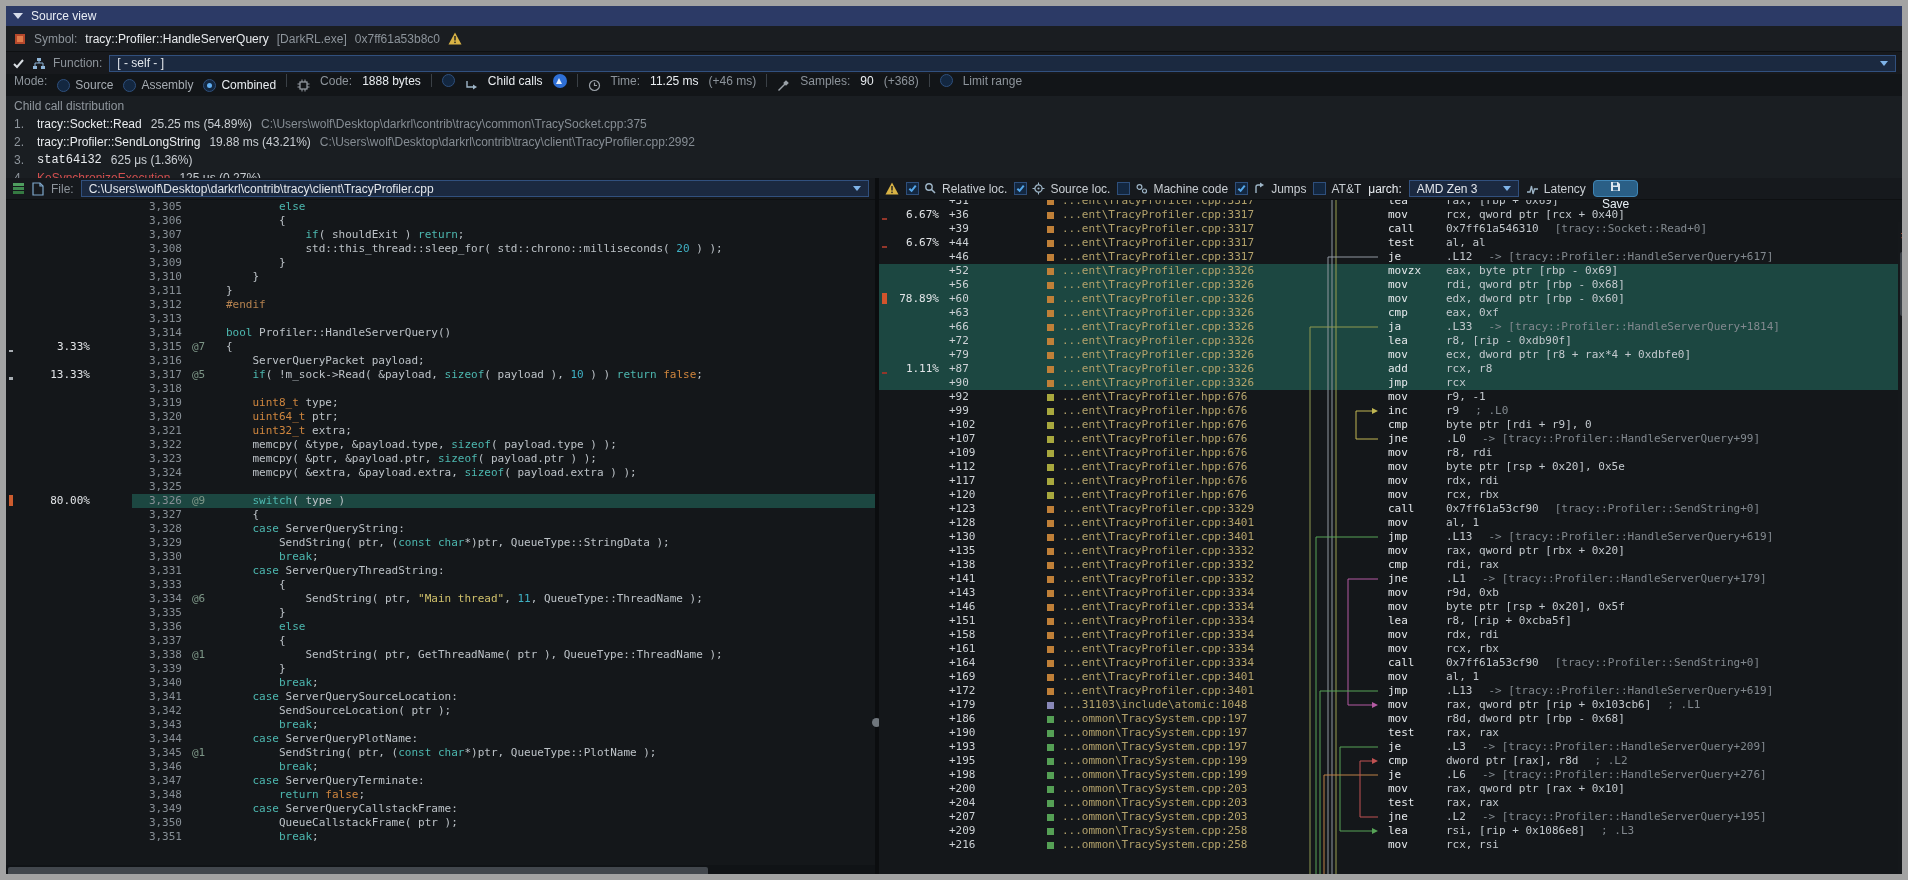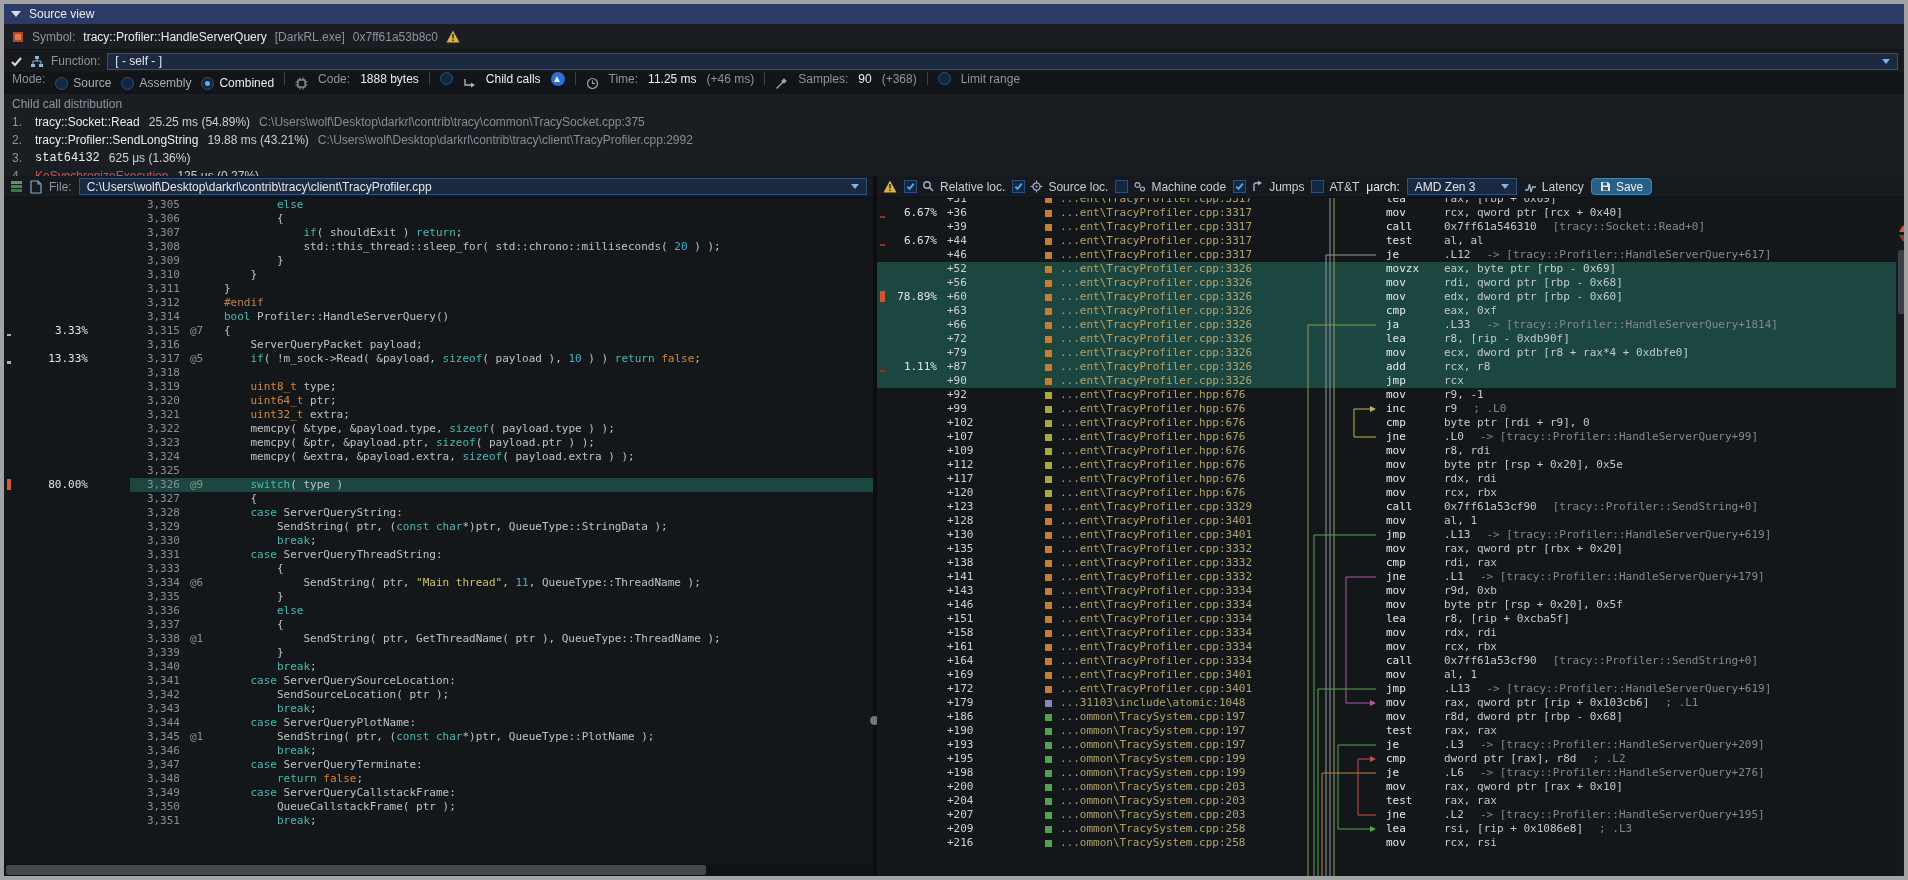--- a/index.html
+++ b/index.html
@@ -1,18 +1,18 @@
 <!DOCTYPE html>
 <html><head>
 <meta charset="utf-8">
 <style>
 *{box-sizing:border-box;}
 html,body{margin:0;padding:0;background:#0a0c0d;}
 .window{position:relative;width:1908px;height:880px;background:#fca5a5;overflow:hidden;
-  font-family:"Liberation Sans","DejaVu Sans",sans-serif;font-size:12px;color:#c3c8cc;border:4px solid #a3a3a3;}
+  font-family:"Liberation Sans","DejaVu Sans",sans-serif;font-size:12px;color:#c3c8cc;border:6px solid #a3a3a3;}
 
 .titlebar{height:20px;background:#2c3a66;display:flex;align-items:center;gap:8px;padding:0 7px;}
 .titlebar .title{color:#e9edf4;}
 .tri{width:0;height:0;border-left:5px solid transparent;border-right:5px solid transparent;border-top:6px solid #d6dcea;}
 
 .row2{height:26px;background:#1a1d21;display:flex;align-items:center;gap:8px;padding:0 8px;border-bottom:1px solid #0e1012;}
 .sym-name{color:#e9ecef;}
 .dim{color:#8d949b;}
 
 .row3{height:22px;background:#17191d;display:flex;align-items:center;gap:7px;padding:0 6px;}
@@ -77,21 +77,21 @@
 .a-loc{display:inline-block;margin-left:8px;width:238px;color:#b3a26b;white-space:pre;overflow:hidden;flex:none;}
 .a-gap{display:inline-block;width:88px;flex:none;}
 .a-mn{display:inline-block;width:58px;color:#e4e8eb;flex:none;}
 .a-ops{color:#c3c9ce;white-space:pre;}
 .a-cm{color:#82898f;margin-left:16px;white-space:pre;}
 .jumpsvg{position:absolute;left:419px;top:0;pointer-events:none;}
 .vscroll{position:absolute;right:0;top:22px;width:14px;bottom:0;background:#15181b;}
 .vthumb{position:absolute;left:2px;top:30px;width:10px;height:64px;background:#3a4046;border-radius:2px;}
 .uparr{position:absolute;left:3px;top:5px;width:0;height:0;border-left:4px solid transparent;border-right:4px solid transparent;border-bottom:7px solid #cf5b3d;}
 .uparr2{position:absolute;left:3px;top:15px;width:0;height:0;border-left:4px solid transparent;border-right:4px solid transparent;border-top:7px solid #8a3a28;}
-.savebtn{height:17px;display:flex;align-items:center;gap:5px;padding:0 8px;background:#2a5f86;border:1px solid #3f85b5;border-radius:4px;color:#eaf2f8;}
+.savebtn{height:17px;display:flex;align-items:center;gap:5px;padding:0 8px;background:#2a5f86;border:1px solid #3f85b5;border-radius:4px;color:#eaf2f8;flex-direction:column;}
 .icon{display:inline-flex;align-items:center;flex:none;}
 </style>
 </head>
 <body>
 
 <div class="window">
 
   <div class="titlebar">
     <span class="tri"></span>
     <span class="title">Source view</span>
@@ -273,20 +273,24 @@
               <span class="pct-col"></span>
               <span class="src-body"><span class="lnum">3,310</span><span class="lann"></span><span class="lcode"><span class="tk-p">    }</span></span></span>
             </div>
             <div class="src-row">
               <span class="pct-col"></span>
               <span class="src-body"><span class="lnum">3,311</span><span class="lann"></span><span class="lcode"><span class="tk-p">}</span></span></span>
             </div>
             <div class="src-row">
               <span class="pct-col"></span>
               <span class="src-body"><span class="lnum">3,312</span><span class="lann"></span><span class="lcode"><span class="tk-pp">#endif</span></span></span>
+            </div>
+            <div class="src-row">
+              <span class="pct-col"></span>
+              <span class="src-body"><span class="lnum">3,313</span><span class="lann"></span><span class="lcode"></span></span>
             </div>
             <div class="src-row">
               <span class="pct-col"></span>
               <span class="src-body"><span class="lnum">3,314</span><span class="lann"></span><span class="lcode"><span class="tk-k">bool</span><span class="tk-p"> Profiler::HandleServerQuery()</span></span></span>
             </div>
             <div class="src-row">
               <span class="pct-col">
                 <span class="pct-bar" style="height: 2px; background: rgb(168, 173, 178);"></span>
                 <span class="pct-text">3.33%</span>
               </span>

